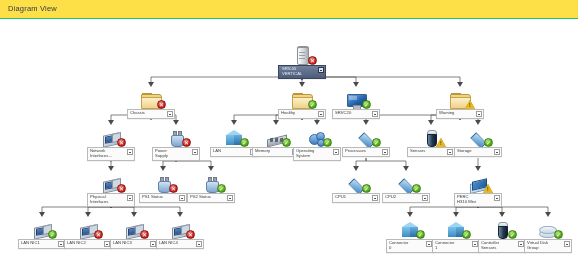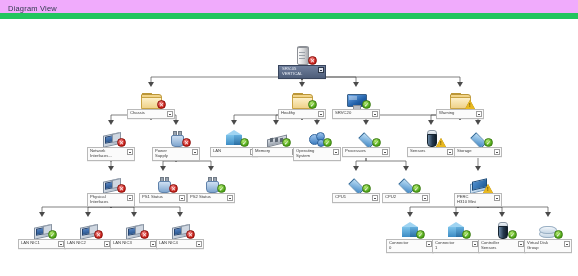--- a/index.html
+++ b/index.html
@@ -7,22 +7,22 @@
     width:578px;height:276px;overflow:hidden;
     background:#ffffff;
     font-family:"Liberation Sans","DejaVu Sans",sans-serif;
     -webkit-font-smoothing:none;
   }
   #app{position:relative;width:578px;height:276px;}
 
   
   .header{
     position:absolute;left:0;top:0;width:578px;height:19px;
-    background:#f0abfc;
-    border-bottom:6px solid #22c55e;
+    background:#fde047;
+    border-bottom:1px solid #22c55e;
     box-sizing:border-box;
   }
   .header-title{
     position:absolute;left:8px;top:4px;
     font-size:7.5px;color:#303a4d;letter-spacing:.2px;
     white-space:nowrap;
   }
 
   
   .canvas{

